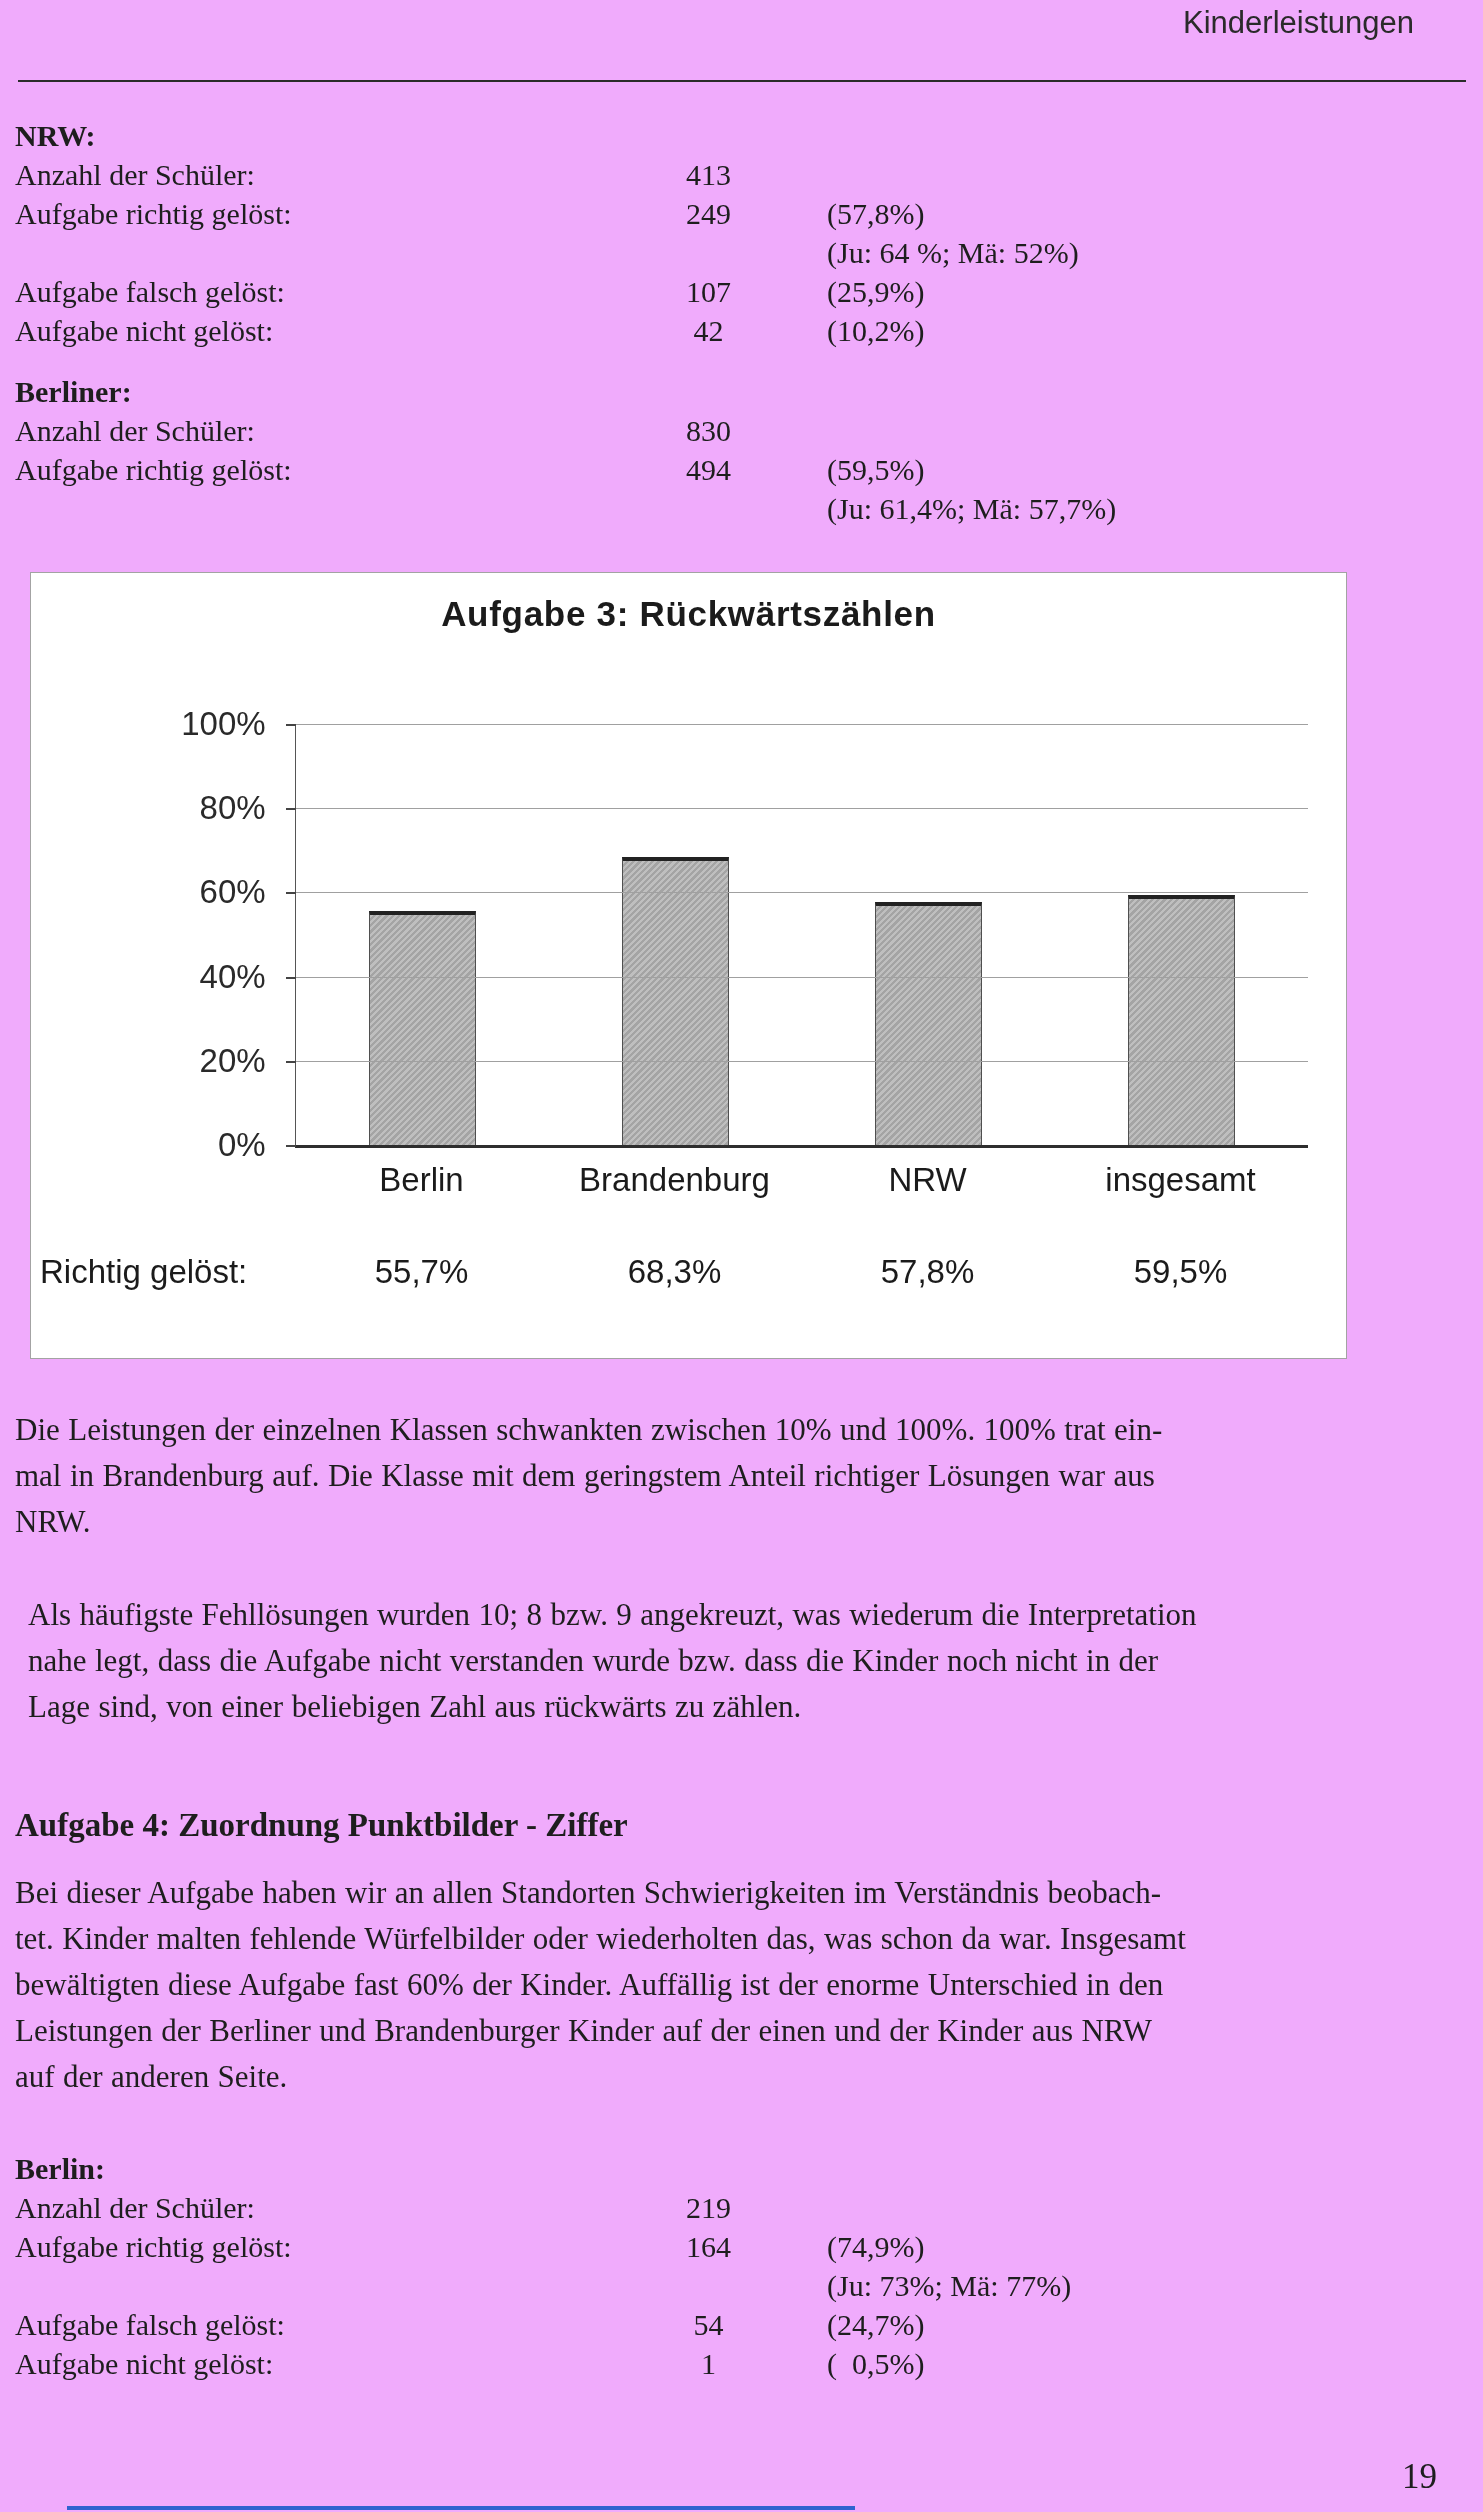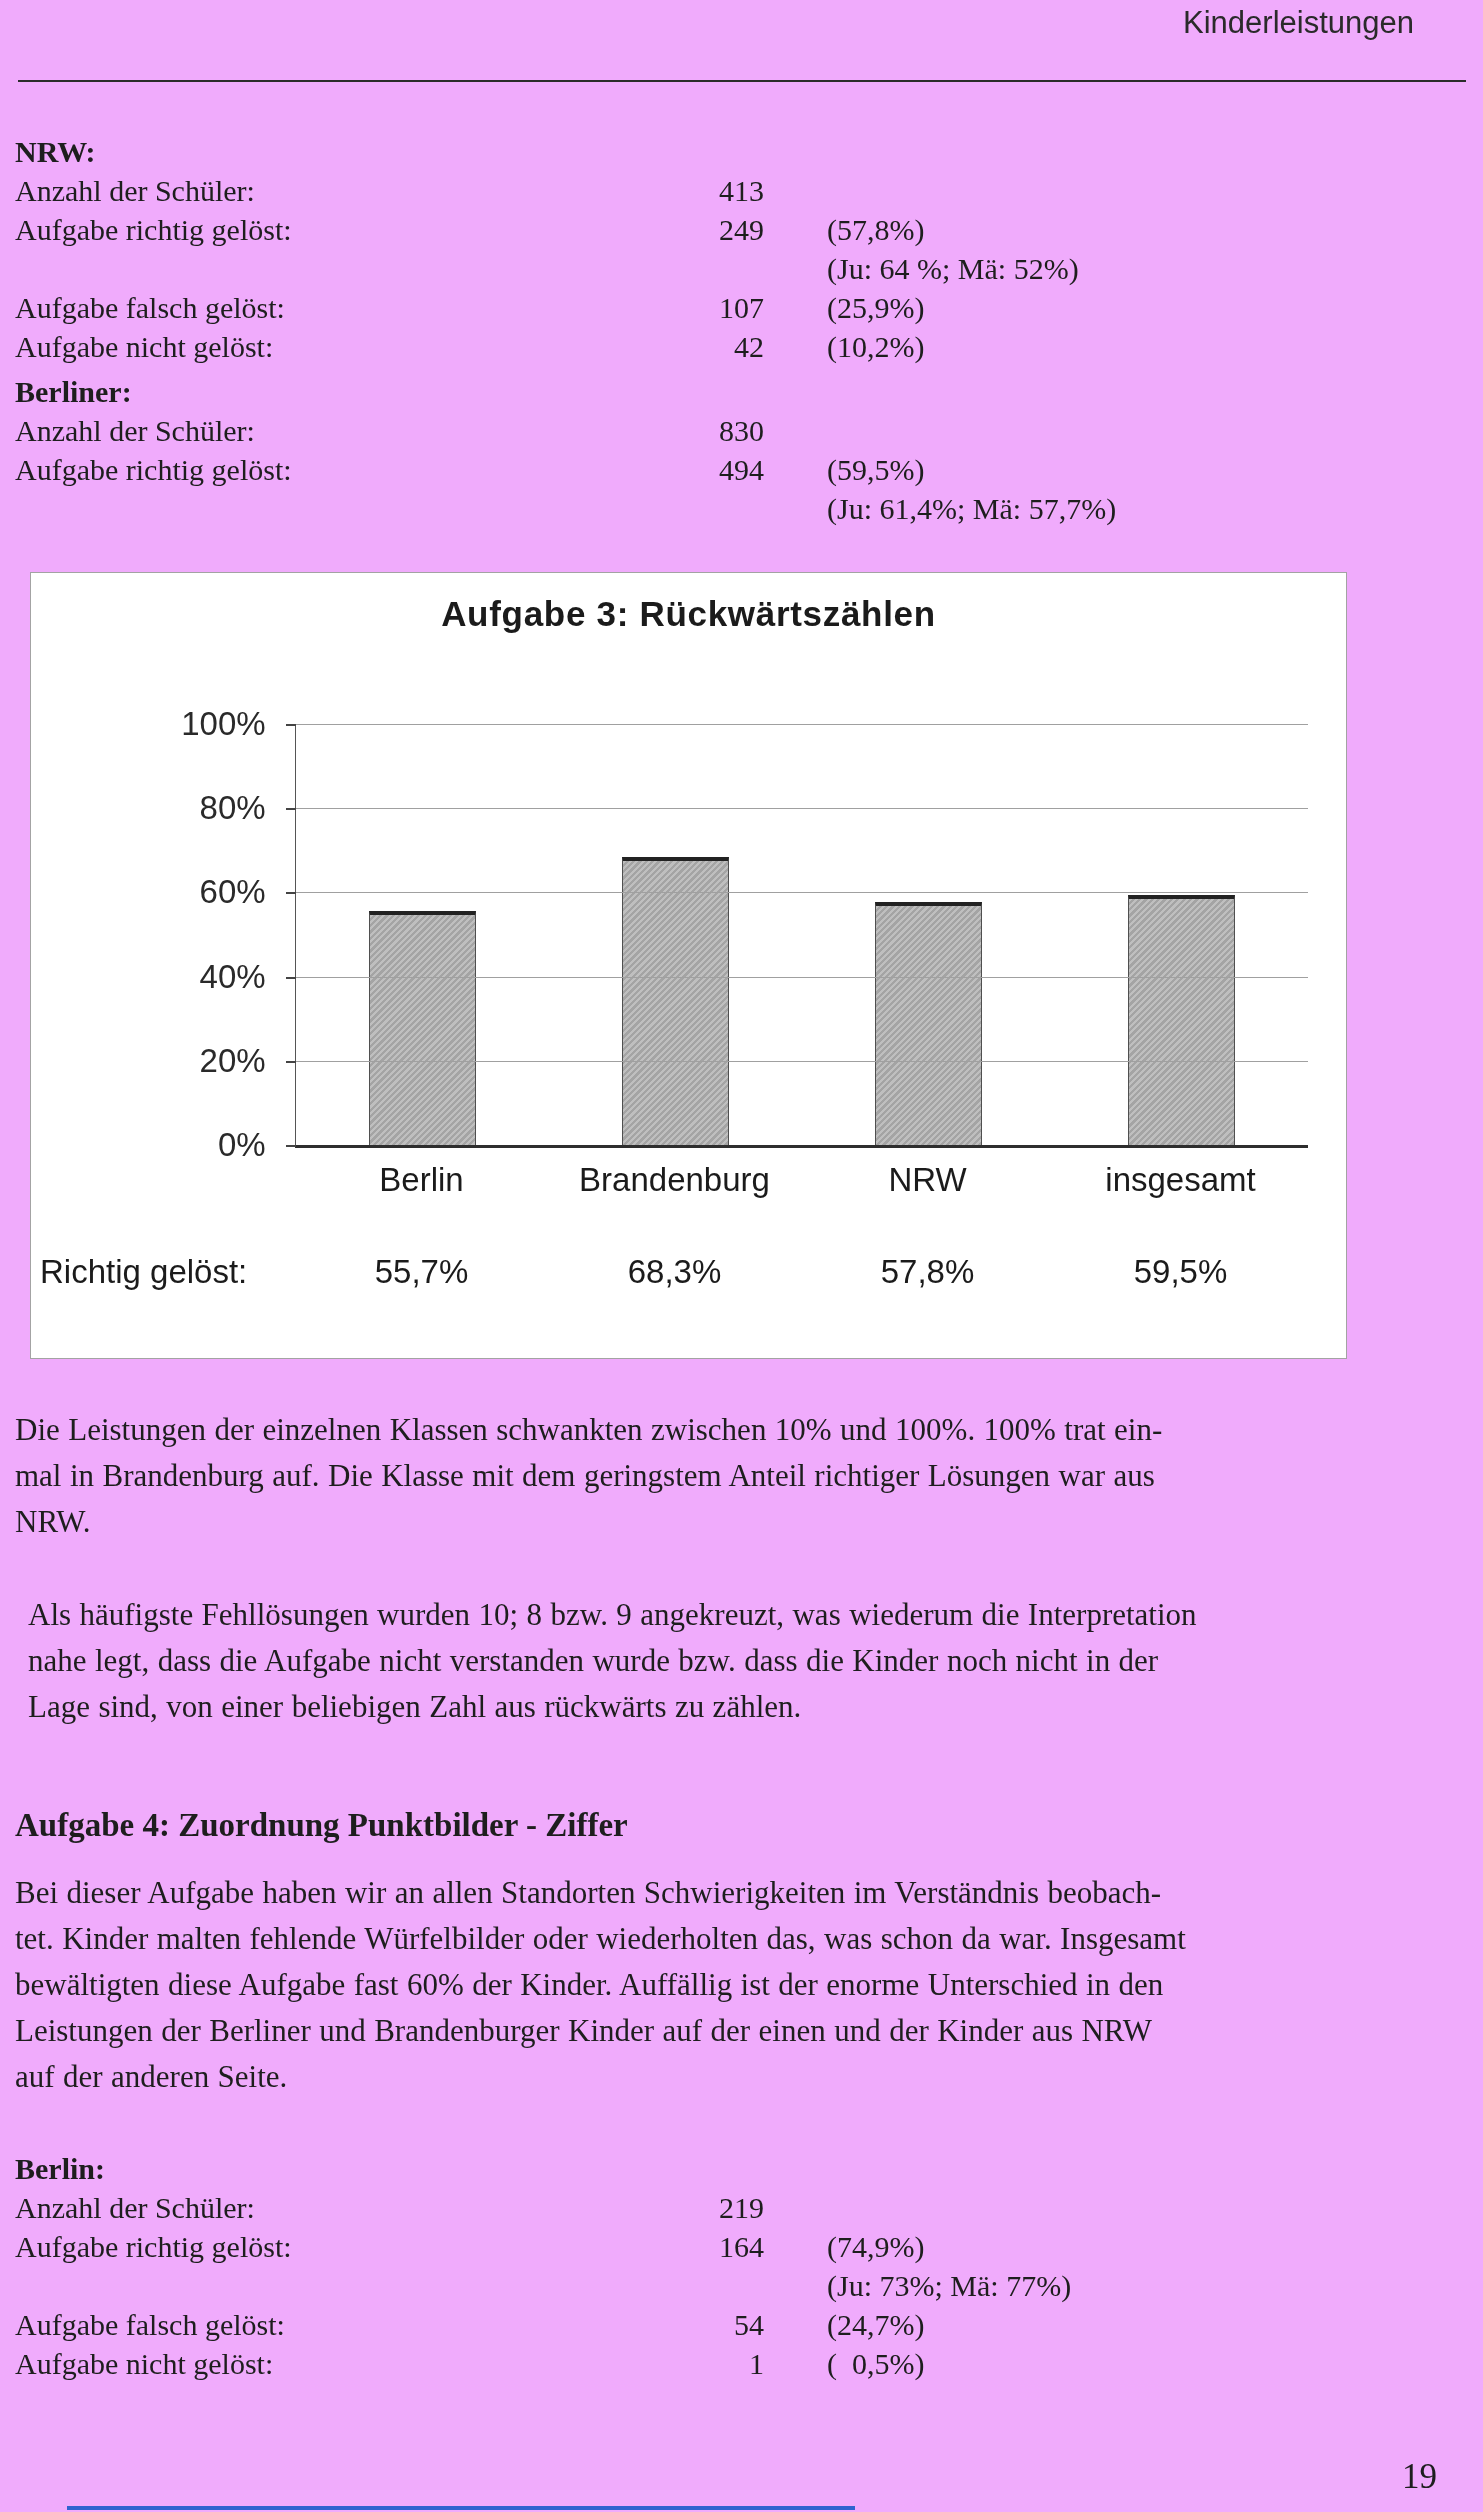--- a/index.html
+++ b/index.html
@@ -10,23 +10,23 @@
   .header-title{
     position:absolute;top:4.5px;right:70px;
     font-family:"Liberation Sans", sans-serif;font-size:31px;color:#2a2a2a;
   }
   .top-rule{position:absolute;top:80px;left:18px;width:1448px;border-top:2.2px solid #2b2b2b;}
 
   
   .stats{position:absolute;left:15px;font-size:30px;line-height:39px;width:1261px;}
   .srow{display:grid;grid-template-columns:638px 111px 1fr;}
   .shead{font-weight:bold;}
-  .num{text-align:right;}
+  .num{text-align:center;}
   .pct{padding-left:63px;white-space:pre;}
-  #stats-nrw{top:116px;margin-top:16px;}
+  #stats-nrw{top:116px;}
   #stats-insgesamt{top:372px;}
   #stats-berlin{top:2149px;}
 
   
   .chart-box{
     position:absolute;left:26px;top:568px;width:1315px;height:785px;
     border:1.5px solid #a3a3a3;background:#fff;
     font-family:"Liberation Sans", sans-serif;color:#1b1b1b;
   }
   .chart-title{position:absolute;top:21px;left:0;width:100%;text-align:center;

